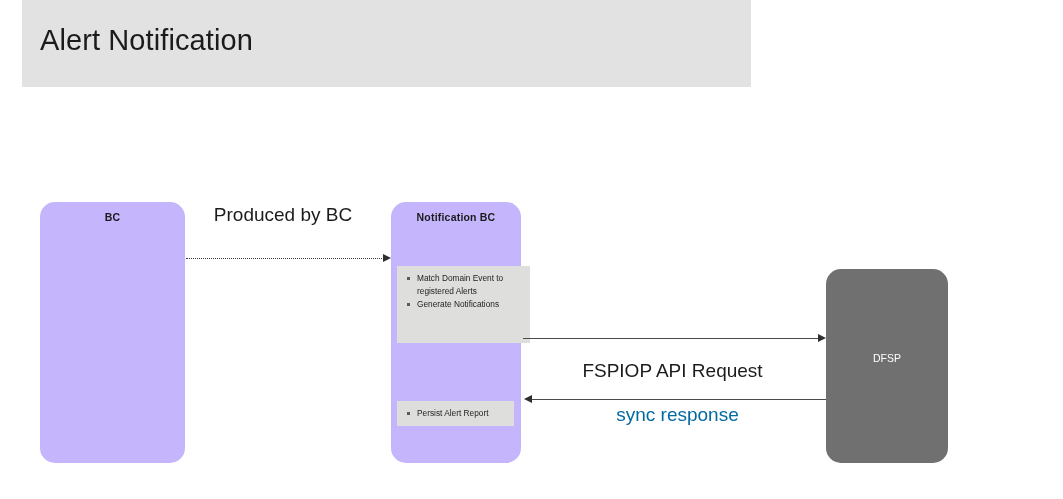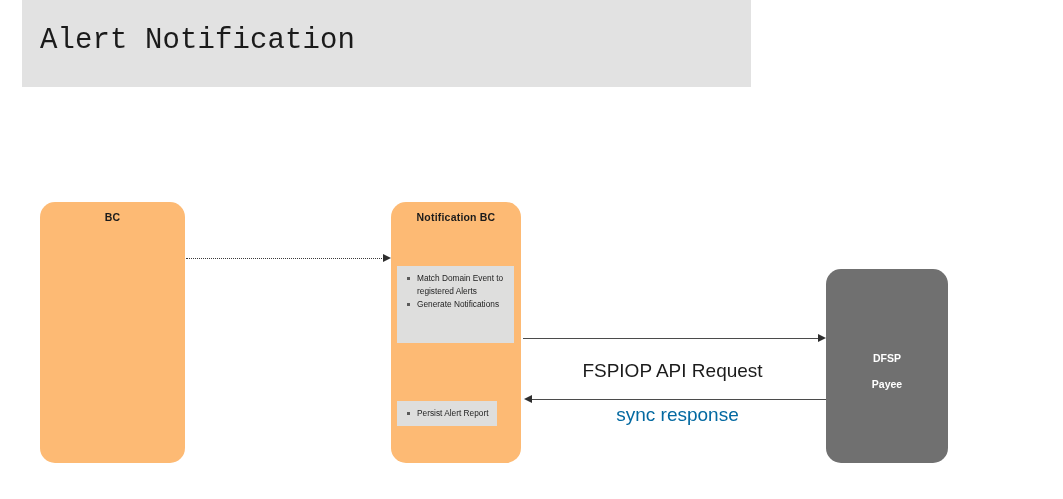--- a/index.html
+++ b/index.html
@@ -26,50 +26,48 @@
   }
   #page-title {
     position: absolute;
     left: 18px;
     top: 24px;
     font-size: 29px;
     font-weight: 400;
     color: #1b1b1b;
     letter-spacing: 0.1px;
     white-space: nowrap;
-    font-family: Liberation Mono, monospace;
   }
 
   
   .node-box {
     position: absolute;
     border-radius: 15px;
     box-sizing: border-box;
   }
-  .node-yellow { background: #fdba74; }
+  .node-yellow { background: #c4b5fd; }
   .node-gray  { background: #707070; }
 
   #node-bc {
     left: 40px;
     top: 202px;
     width: 145px;
     height: 261px;
   }
   #node-notifications-bc {
     left: 391px;
     top: 202px;
     width: 130px;
     height: 261px;
   }
   #node-dfsp-payee {
     left: 826px;
     top: 269px;
     width: 122px;
     height: 194px;
-    font-weight: bold;
   }
 
   .node-title {
     position: absolute;
     left: 0;
     right: 0;
     top: 9px;
     text-align: center;
     font-size: 10.5px;
     font-weight: bold;
@@ -91,27 +89,27 @@
   
   .activity-box {
     position: absolute;
     background: #dededd;
     box-sizing: border-box;
     padding: 6px 4px 6px 4px;
   }
   #activity-match {
     left: 397px;
     top: 266px;
-    width: 117px;
+    width: 133px;
     height: 77px;
   }
   #activity-persist {
     left: 397px;
     top: 401px;
-    width: 100px;
+    width: 117px;
     height: 25px;
   }
   .activity-list {
     margin: 0;
     padding: 0;
     list-style: none;
   }
   .activity-list li {
     position: relative;
     padding-left: 16px;
@@ -229,27 +227,27 @@
 
 <div class="activity-box" id="activity-persist">
   <ul class="activity-list">
     <li>Persist Alert Report</li>
   </ul>
 </div>
 
 <div class="node-box node-gray" id="node-dfsp-payee">
   <div class="node-label-stack">
     <div>DFSP</div>
-    <div>Payee</div>
   </div>
 </div>
 
 <div class="arrow-line dotted" id="arrow-canonical-line"></div>
 <div class="arrow-head right" id="arrow-canonical-head"></div>
 <div class="arrow-label" id="label-canonical">
+  <div>Produced by BC</div>
 </div>
 
 <div class="arrow-line" id="arrow-fspiop-line"></div>
 <div class="arrow-head right" id="arrow-fspiop-head"></div>
 <div class="arrow-label" id="label-fspiop">FSPIOP API Request</div>
 
 <div class="arrow-line" id="arrow-sync-line"></div>
 <div class="arrow-head left" id="arrow-sync-head"></div>
 <div class="arrow-label" id="label-sync">sync response</div>
 

